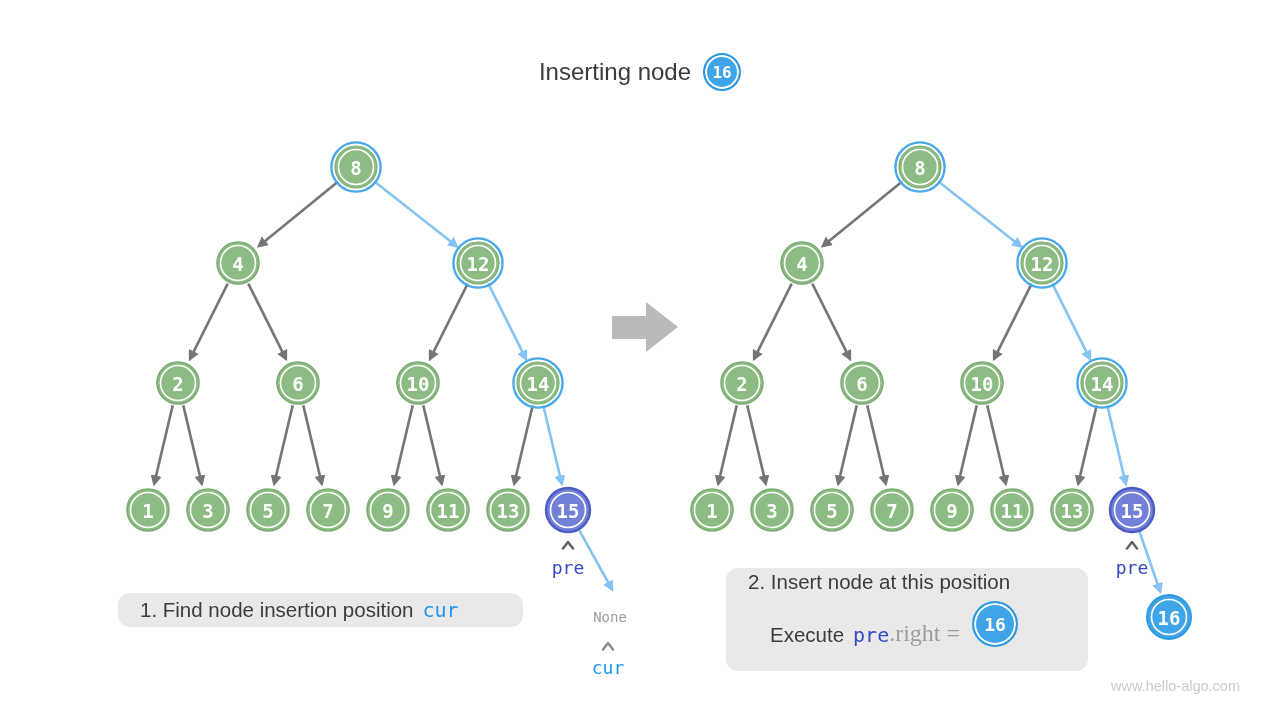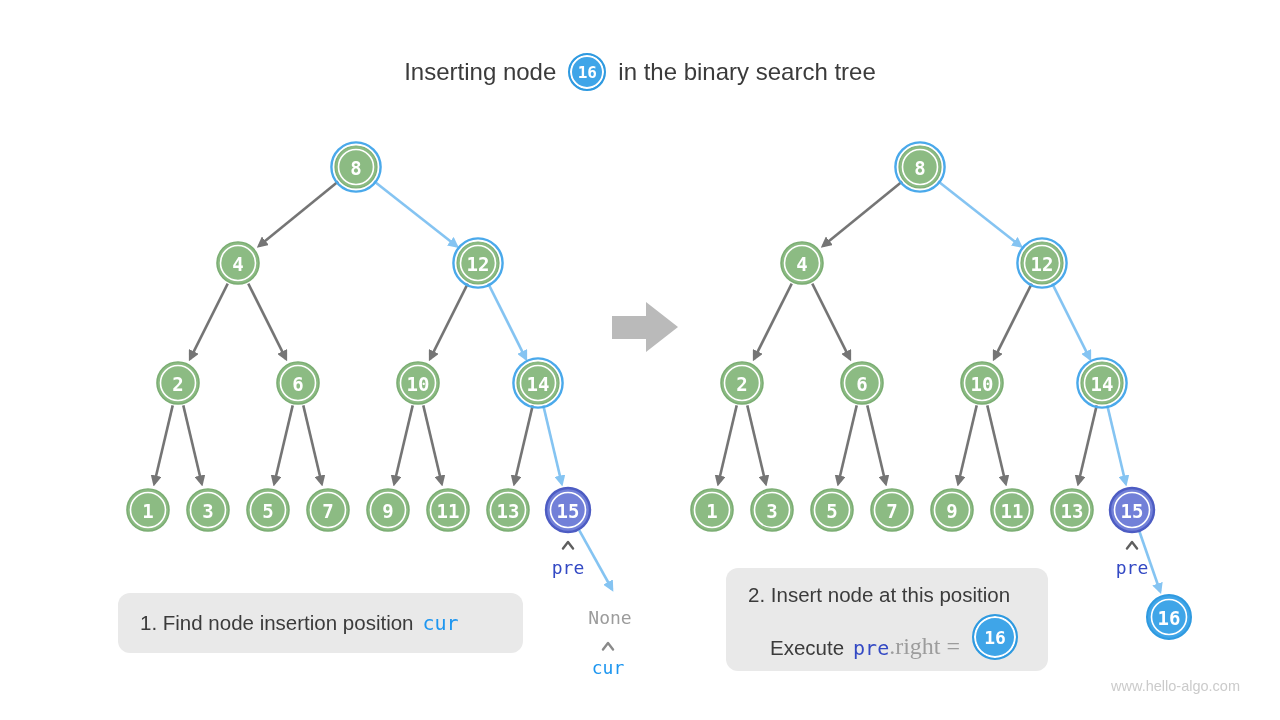--- a/index.html
+++ b/index.html
@@ -23,35 +23,35 @@
   
   #diagram{position:absolute;left:0;top:0;}
   .node-num{
     font-family:"DejaVu Sans Mono",monospace;font-weight:bold;font-size:19px;fill:#ffffff;
   }
   
   .flabel{position:absolute;transform:translate(-50%,-50%);white-space:nowrap;}
   .code{font-family:"DejaVu Sans Mono",monospace;font-weight:normal;}
   .lbl-pre{color:#3349c4;font-size:18px;}
   .lbl-cur{color:#1d96f0;font-size:18px;}
-  .lbl-none{color:#9c9c9c;font-family:"DejaVu Sans Mono",monospace;font-size:18px;font-weight:normal;}
+  .lbl-none{color:#9c9c9c;font-family:"DejaVu Sans Mono",monospace;font-size:14px;font-weight:normal;}
   .caret{position:absolute;transform:translate(-50%,-50%);line-height:0;}
   
   .caption-box{
     position:absolute;background:#e9e9e9;border-radius:12px;
     font-size:20.5px;color:#3b3b3b;
   }
   #caption-left{
-    left:118px;top:593px;width:405px;height:60px;
+    left:118px;top:593px;width:405px;height:34px;
     display:flex;align-items:center;padding-left:22px;box-sizing:border-box;
   }
   #caption-left .code{font-size:20px;color:#1d96f0;margin-left:9px;}
   #caption-right{
-    left:726px;top:568px;width:322px;height:103px;
-    box-sizing:border-box;padding:15px 0 0 22px;
+    left:726px;top:568px;width:362px;height:103px;
+    box-sizing:border-box;padding:2px 0 0 22px;
   }
   #caption-right .line2{
     display:flex;align-items:flex-end;margin-top:7px;margin-left:22px;
   }
   #caption-right .code-pre{font-size:20px;color:#3349c4;margin-left:9px;}
   #caption-right .code-rest{font-family:Liberation Serif, serif;font-size:24px;color:#9c9c9c;font-weight:normal;}
   #caption-right .node-chip{width:42px;height:42px;font-size:18px;margin-left:12px;}
   
   #watermark{
     position:absolute;right:40px;top:678px;
@@ -59,21 +59,20 @@
   }
 </style>
 </head>
 <body>
 
 <div id="stage">
 
   <div class="title-row">
     <span>Inserting node</span>
     <span class="node-chip chip-blue">16</span>
-    <span>in the binary search tree</span>
   </div>
 
   <svg id="diagram" width="1280" height="720" viewBox="0 0 1280 720">
       <defs>
         <marker id="arrow-gray" viewBox="0 0 10 10" refX="7.5" refY="5" markerWidth="11" markerHeight="11" orient="auto-start-reverse" markerUnits="userSpaceOnUse">
           <path d="M0,0 L10,5 L0,10 Z" fill="#757575"></path>
         </marker>
         <marker id="arrow-blue" viewBox="0 0 10 10" refX="7.5" refY="5" markerWidth="11" markerHeight="11" orient="auto-start-reverse" markerUnits="userSpaceOnUse">
           <path d="M0,0 L10,5 L0,10 Z" fill="#85c4f2"></path>
         </marker>

